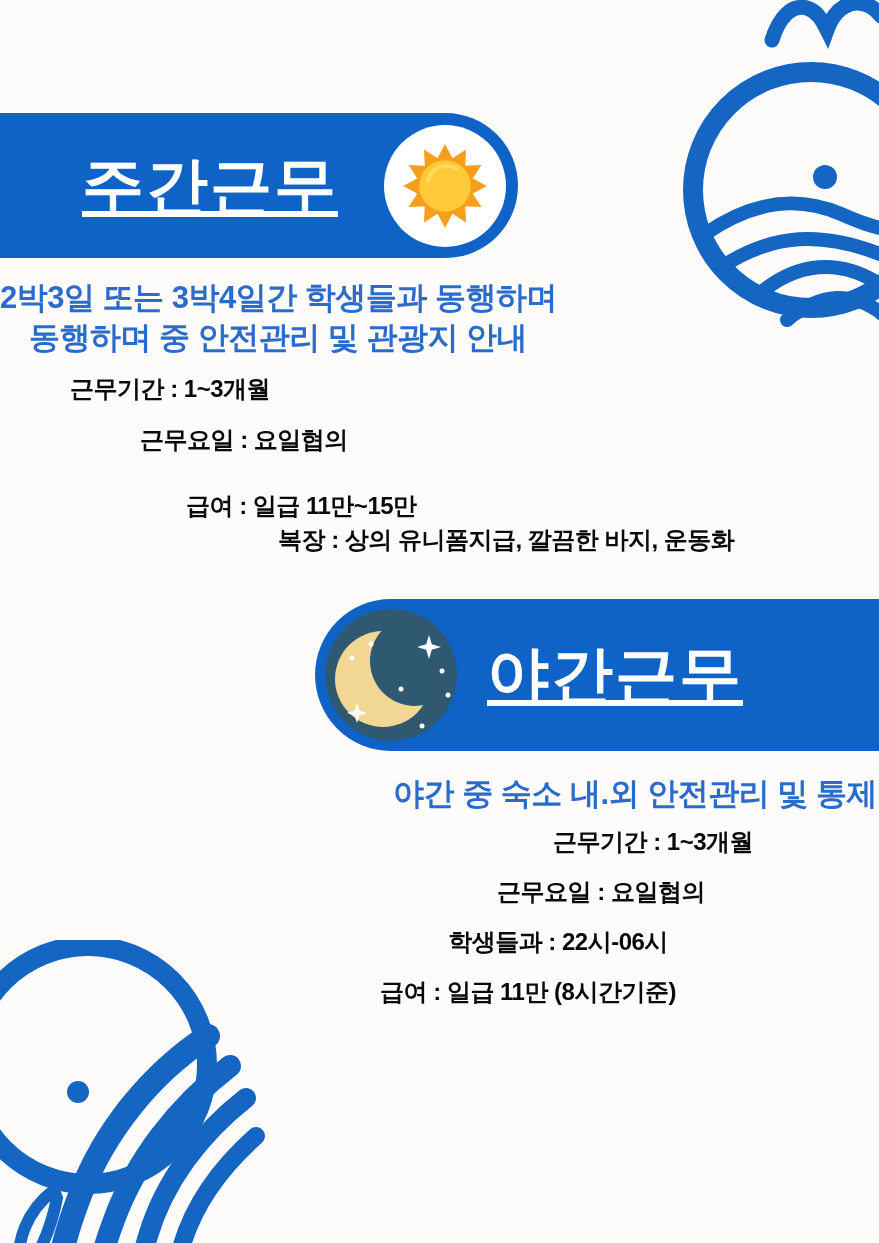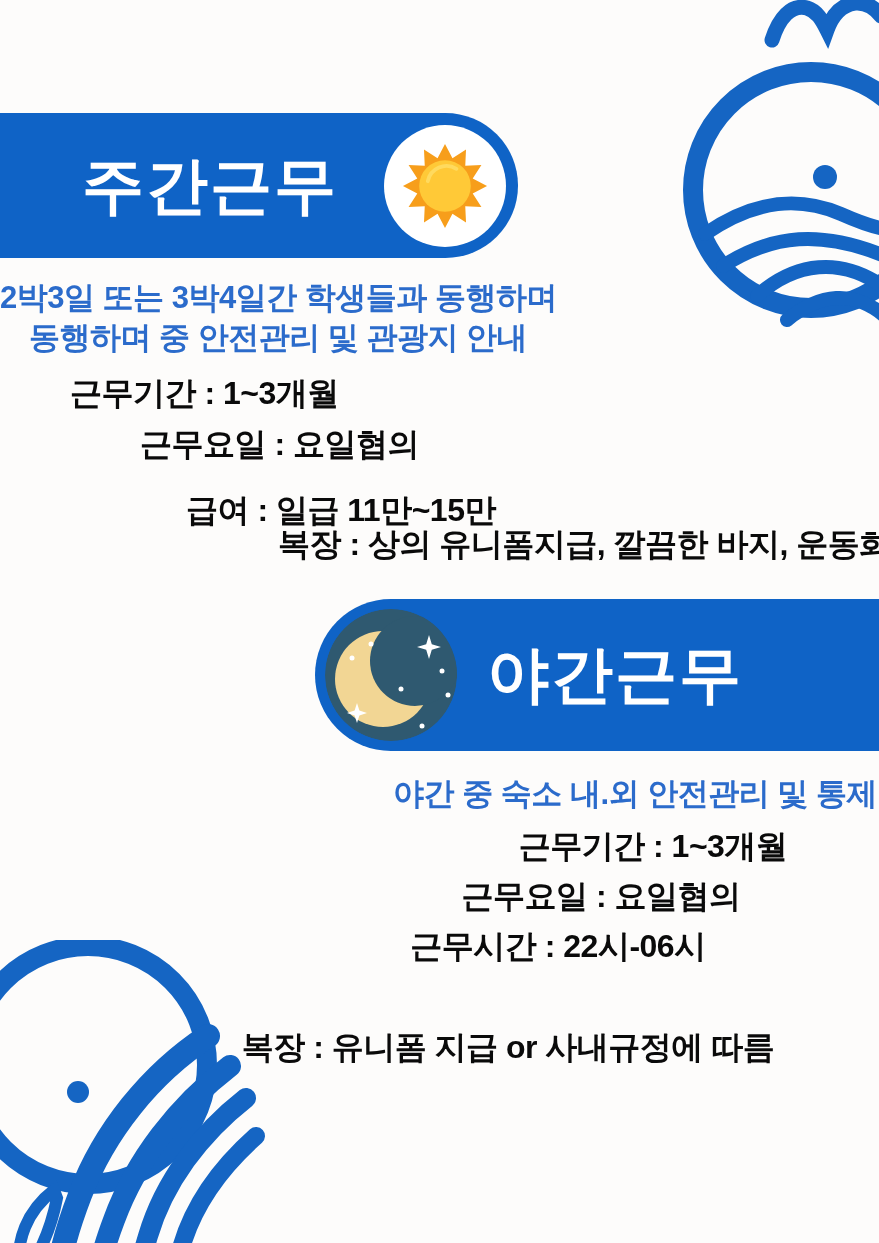--- a/index.html
+++ b/index.html
@@ -20,21 +20,21 @@
   .banner-day{
     left:0;top:113px;width:518px;height:145px;
     border-radius:0 72.5px 72.5px 0;
   }
   .banner-night{
     left:315px;top:599px;width:564px;height:152px;
     border-radius:76px 0 0 76px;
   }
   .banner-title{
     color:#FFFFFF;font-size:62px;font-weight:900;
-    letter-spacing:2px;white-space:nowrap;line-height:1;
+    letter-spacing:2px;white-space:nowrap;line-height:1;text-decoration:underline;
   }
   .banner-day .banner-title{margin-left:82px;}
   .banner-night .banner-title{margin-left:30px;text-align:center;}
   .icon-circle{
     border-radius:50%;
     display:flex;align-items:center;justify-content:center;
     flex:0 0 auto;
   }
   .sun-circle{
     position:absolute;left:384px;top:11.5px;
@@ -48,21 +48,21 @@
   .subtitle{
     position:absolute;color:#2B6BCB;font-weight:800;
     font-size:31px;line-height:40px;text-align:center;
     letter-spacing:-0.5px;white-space:nowrap;
   }
   .subtitle-day{left:0;top:278px;width:556px;}
   .subtitle-night{left:380px;top:774px;width:510px;}
   
   .detail{
     position:absolute;color:#0A0A0A;font-weight:800;
-    font-size:32px;line-height:1.1;letter-spacing:-0.5px;white-space:nowrap;
+    font-size:24px;line-height:1.1;letter-spacing:-0.5px;white-space:nowrap;
   }
   .dd0{left:70px;top:376px;}
   .dd1{left:140px;top:427px;}
   .dd2{left:186px;top:493px;}
   .dd3{left:278px;top:527px;}
   .nd{transform:translateX(-50%);}
   .nd0{left:653px;top:829px;}
   .nd1{left:601px;top:879px;}
   .nd2{left:558px;top:929px;}
   .nd3{left:528px;top:979px;}
@@ -140,16 +140,16 @@
         </g>
       </svg>
     </div>
     <span class="banner-title">야간근무</span>
   </div>
 
   <div class="subtitle subtitle-night">야간 중 숙소 내.외 안전관리 및 통제</div>
 
   <div class="detail nd nd0">근무기간 : 1~3개월</div>
   <div class="detail nd nd1">근무요일 : 요일협의</div>
-  <div class="detail nd nd2">근무시간 : 22시-06시</div>
-  <div class="detail nd nd4">복장 : 유니폼 지급 or 사내규정에 따름</div>
+  <div class="detail nd nd2">학생들과 : 22시-06시</div>
+  <div class="detail nd nd3">급여 : 일급 11만 (8시간기준)</div>
 
 </div>
 
 </body></html>

